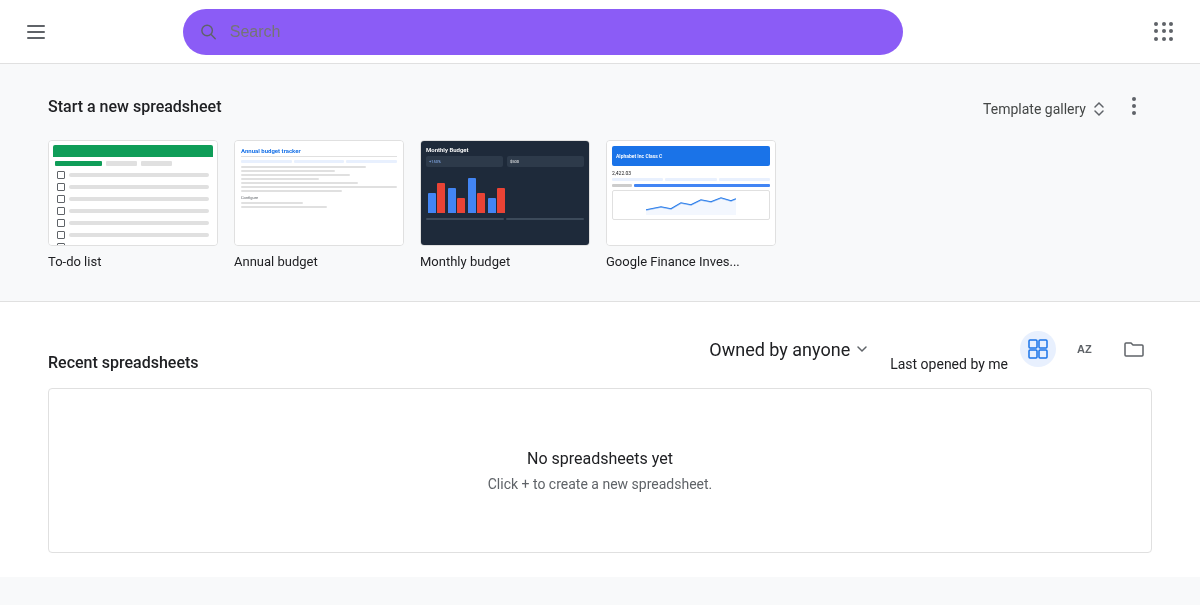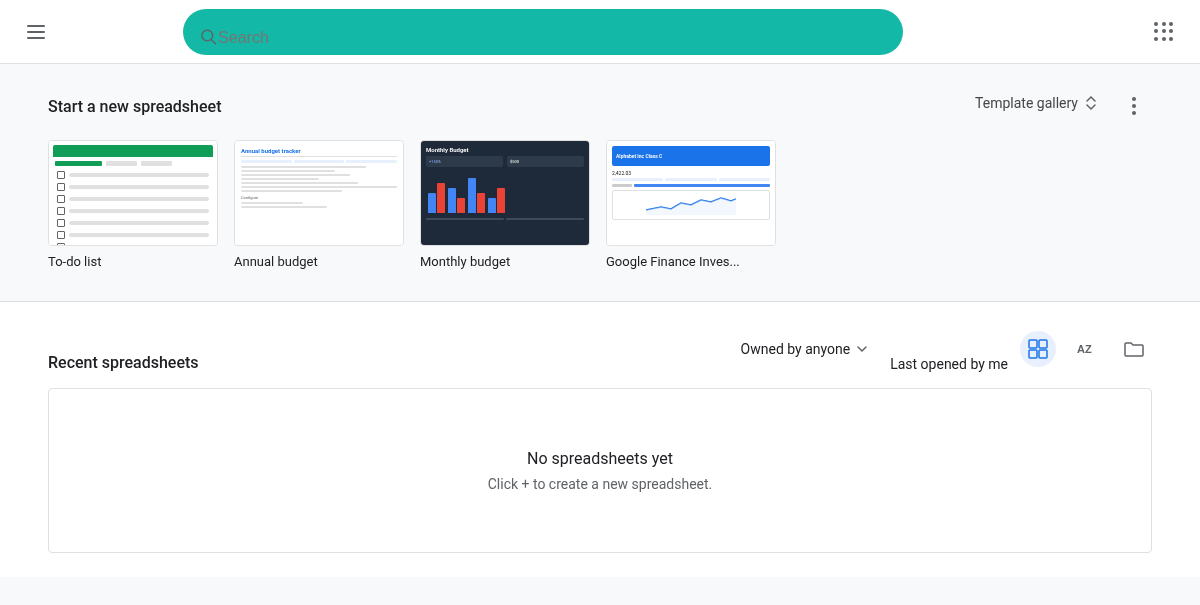--- a/index.html
+++ b/index.html
@@ -26,25 +26,26 @@
     .logo-icon {
       width: 32px; height: 40px;
     }
     .logo-text {
       font-size: 22px; color: #5f6368; font-weight: 400;
     }
     .search-bar {
       flex: 1;
       max-width: 720px;
       margin: 0 auto;
-      background: #14b8a6;
+      background: #8b5cf6;
       border-radius: 24px;
       display: flex;
-      align-items: flex-end;
+      align-items: center;
       padding: 8px 16px;
+      gap: 12px;
       height: 46px;
     }
     .search-input {
       border: none; background: transparent; outline: none;
       font-size: 16px; color: #202124; width: 100%;
     }
     .header-apps {
       width: 40px; height: 40px;
       display: flex; align-items: center; justify-content: center;
       border-radius: 50%; cursor: pointer; margin-left: auto;
@@ -62,21 +63,21 @@
       justify-content: space-between;
       margin-bottom: 16px;
     }
     .template-title {
       font-size: 16px;
       color: #202124;
       font-weight: 500;
       text-align: center;
     }
     .template-actions {
-      display: flex; align-items: flex-start; gap: 8px;
+      display: flex; align-items: flex-end; 
     }
     .template-gallery-btn {
       display: flex; align-items: center; gap: 4px;
       font-size: 14px; color: #444746; cursor: pointer;
       padding: 6px 8px; border-radius: 4px;
     }
     .more-btn {
       width: 36px; height: 36px;
       display: flex; align-items: center; justify-content: center;
       border-radius: 50%; cursor: pointer;
@@ -157,21 +158,21 @@
       flex: none;
     }
     .recent-controls {
       display: flex;
       align-items: center;
       gap: 12px;
       margin-left: auto;
     }
     .owned-by-dropdown {
       display: flex; align-items: center; gap: 4px;
-      font-size: 14px; color: #202124; cursor: pointer;
+      font-size: 18px; color: #202124; cursor: pointer;
       padding: 6px 8px; border-radius: 4px;
     }
     .last-opened-label {
       font-size: 14px; color: #202124; margin-top: 30px;
     }
     .view-icon-btn {
       width: 36px; height: 36px;
       display: flex; align-items: center; justify-content: center;
       border-radius: 50%; cursor: pointer;
     }

